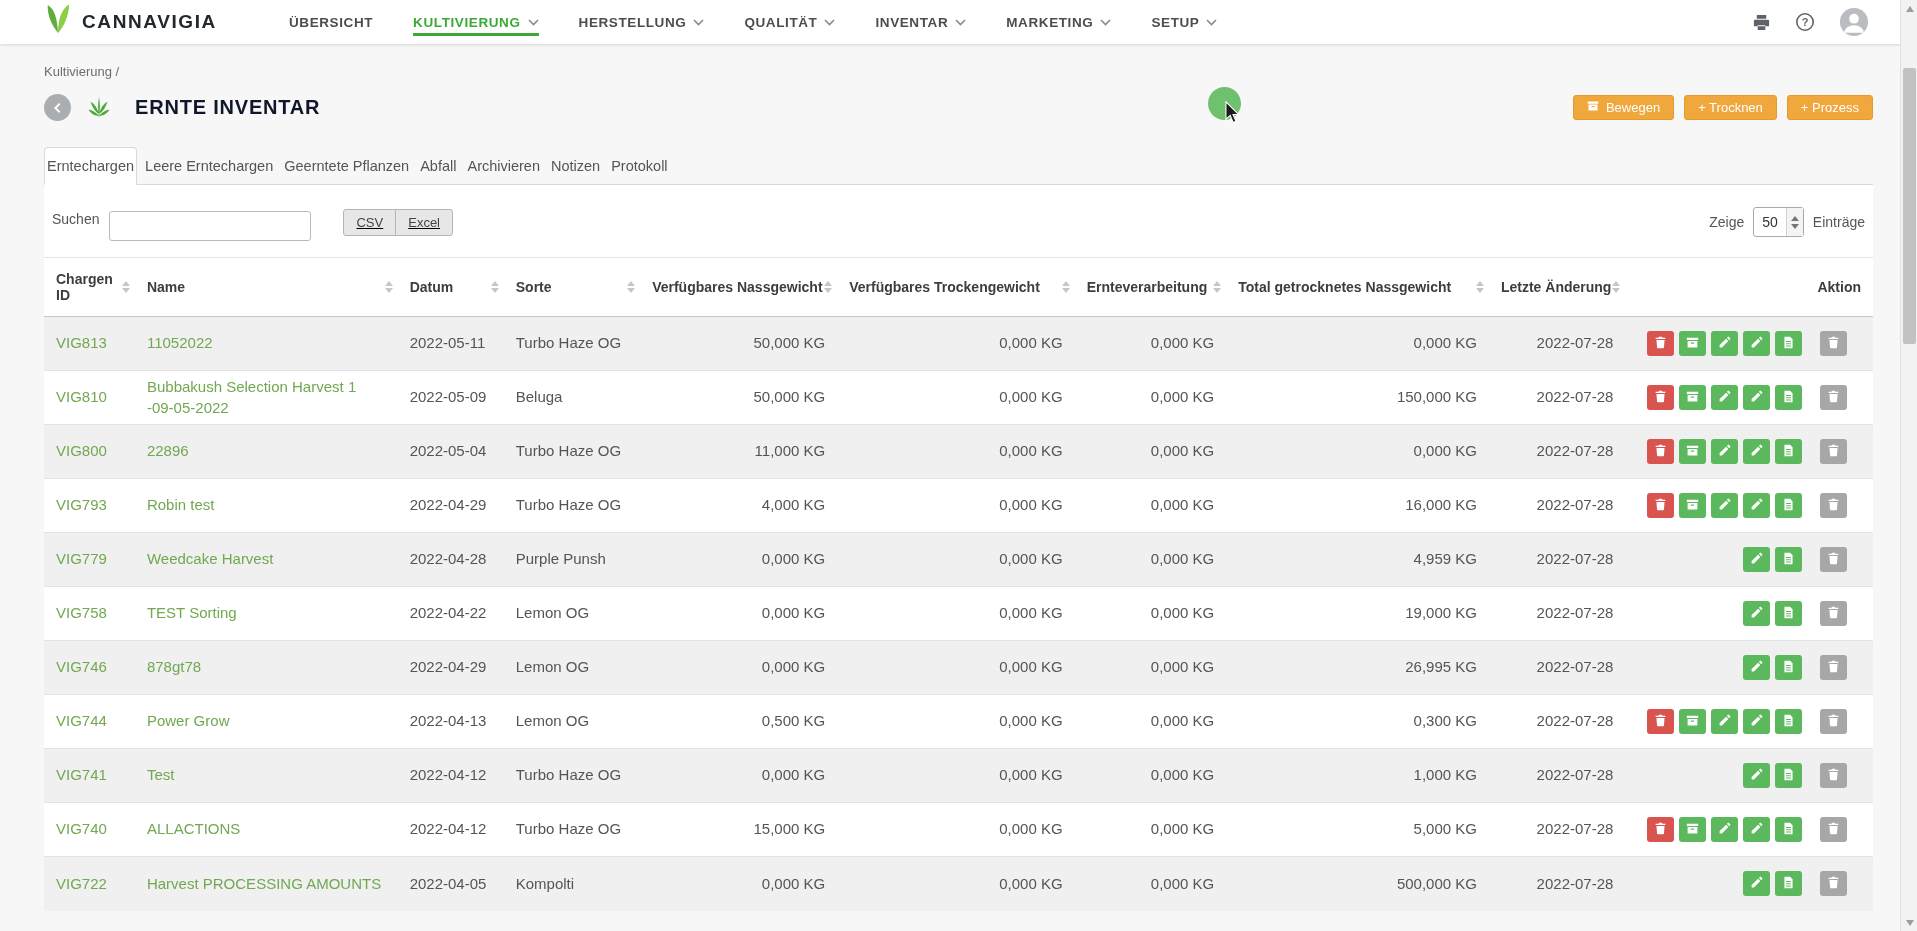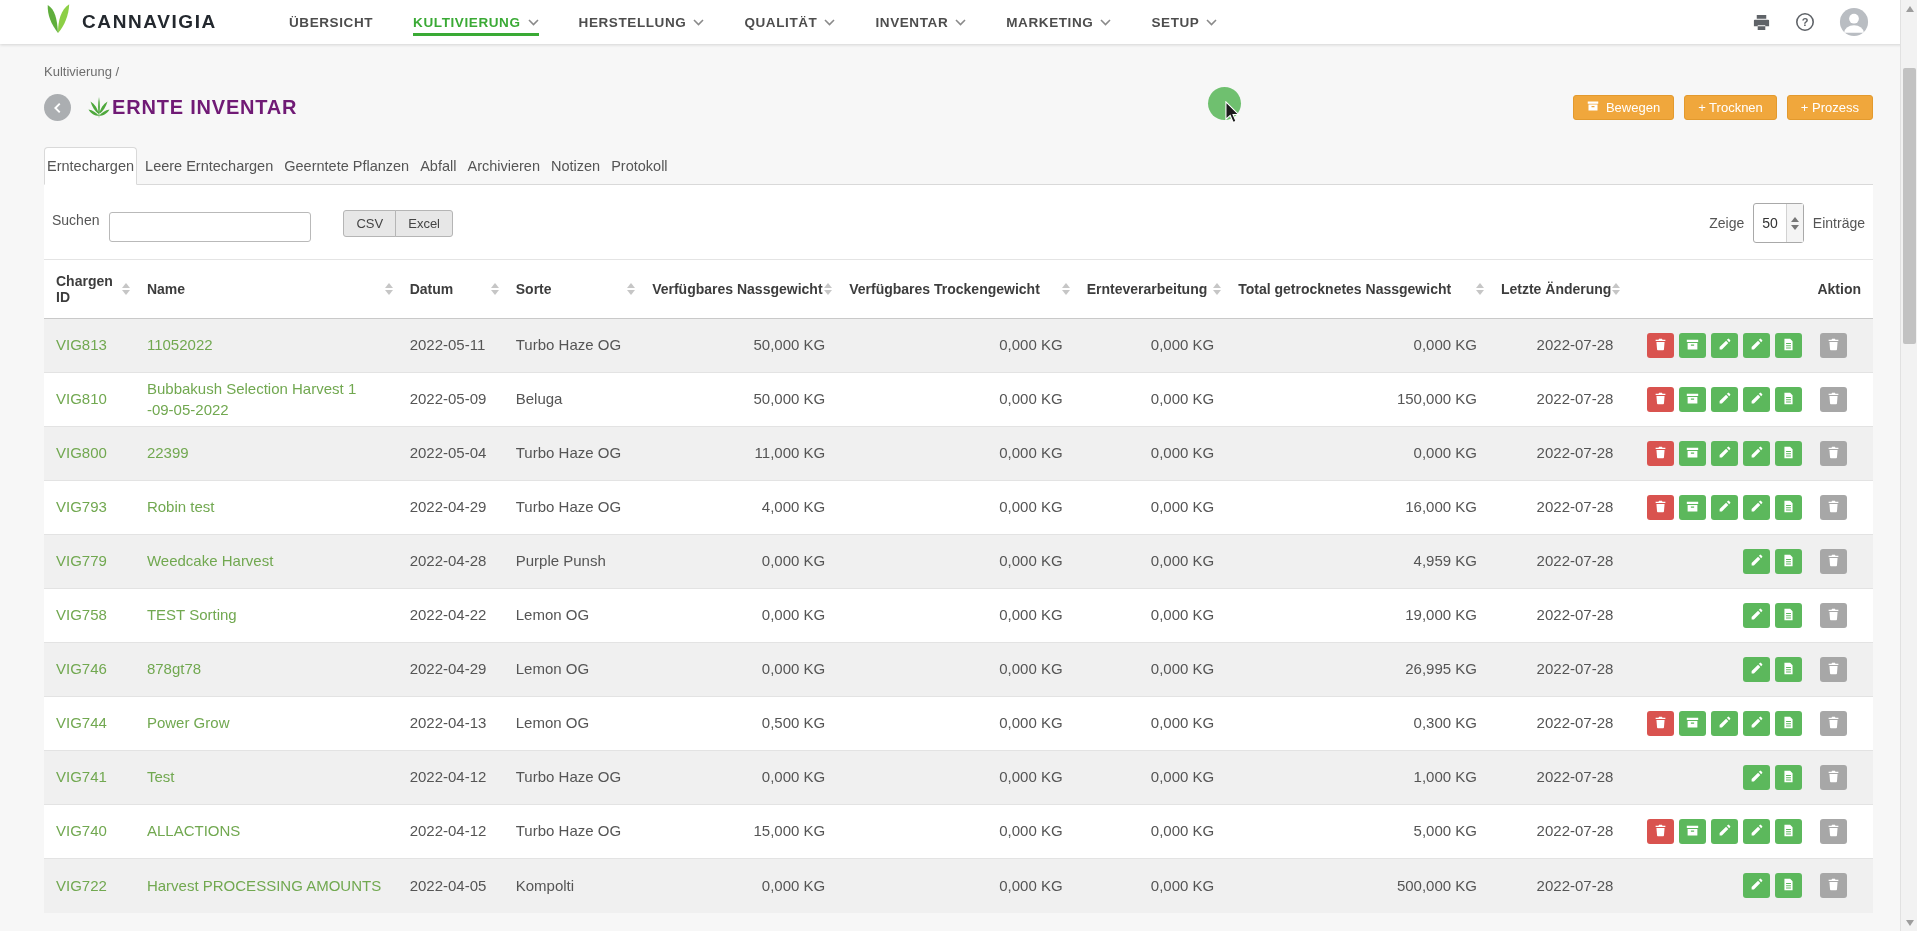--- a/index.html
+++ b/index.html
@@ -21,45 +21,45 @@
   .nav-right { margin-left:auto; display:flex; align-items:center; gap:24px; }
   .icon-btn { background:none; border:none; cursor:pointer; display:flex; align-items:center; padding:0; }
 
   
   .content { padding:20px 44px 0; }
   .breadcrumb { font-size:13px; color:#6e6e6e; cursor:pointer; }
   .title-row { display:flex; align-items:center; margin-top:15px; }
   .back-btn { width:27px; height:27px; border-radius:50%; background:#abaeb1; border:none; cursor:pointer;
               display:flex; align-items:center; justify-content:center; }
   .leaf-icon { margin-left:16px; display:flex; }
-  h1.page-title { font-size:20px; font-weight:bold; color:#701a75; letter-spacing:.8px; margin-left:1px; }
+  h1.page-title { font-size:20px; font-weight:bold; color:#0f172a; letter-spacing:.8px; margin-left:24px; }
   .title-actions { margin-left:auto; display:flex; gap:10px; }
   .btn-orange { background:var(--orange,#f0a73c); border:1px solid #e39a2e; color:#fff; font-size:13px;
                 padding:4px 13px; border-radius:3px; cursor:pointer; display:flex; align-items:center; gap:7px;
                 font-family:inherit; }
 
   
   .tabs { display:flex; margin-top:26px; border-bottom:1px solid #d9d9d9; }
   .tab { padding:10px 2px; font-size:14.5px; color:#555; margin-right:5px; margin-bottom:-1px; cursor:pointer;
          text-decoration:none; border:1px solid transparent; border-radius:4px 4px 0 0; }
   .tab.active { background:#fff; border-color:#d9d9d9 #d9d9d9 #fff; }
 
   
   .panel { background:#fff; min-height:720px; padding-top:18px; }
   .toolbar { display:flex; align-items:center; padding:0 8px; }
   .search-wrap { display:flex; align-items:flex-start; gap:10px; font-size:14px; color:#555;margin-top:8px; }
   .search-input { width:202px; height:30px; border:1px solid #b9b9b9; border-radius:3px; padding:0 8px;
                   font-size:14px; font-family:inherit; background:#fff; }
-  .export-group { display:flex; margin-left:32px; }
+  .export-group { display:flex; margin-left:32px;text-decoration:underline; }
   .export-btn { background:#e7e7e7; border:1px solid #b5b5b5; color:#444; font-size:13px; padding:5px 12px;
                 cursor:pointer; font-family:inherit; }
   .export-btn:first-child { border-radius:3px 0 0 3px; }
   .export-btn:last-child { border-radius:0 3px 3px 0; margin-left:-1px; }
   .page-size { margin-left:auto; display:flex; align-items:center; gap:9px; font-size:14px; color:#555; }
-  .num-select { display:flex; align-items:stretch; border:1px solid #a9a9a9; border-radius:3px; height:40px;
+  .num-select { display:flex; align-items:stretch; border:1px solid #a9a9a9; border-radius:3px; height:30px;
                 background:#fff; cursor:pointer; }
   .num-select .val { display:flex; align-items:center; padding:0 8px; font-size:14px; color:#333; }
   .num-select .spin { display:flex; flex-direction:column; justify-content:center; align-items:center; gap:3px;
                       padding:0 4px; border-left:1px solid #d2d2d2; background:#f4f4f4; }
   .tri-up   { width:0; height:0; border-left:4px solid transparent; border-right:4px solid transparent; border-bottom:5px solid #777; }
   .tri-down { width:0; height:0; border-left:4px solid transparent; border-right:4px solid transparent; border-top:5px solid #777; }
 
   
   table.data { width:100%; border-collapse:collapse; table-layout:fixed; margin-top:16px; font-size:15px; color:#555; }
   thead th { text-align:left; font-size:14px; font-weight:bold; color:#3d3d3d; padding:13px 12px;
@@ -398,21 +398,21 @@
                   <button class="action-btn gray">
                     <span><svg width="13" height="13" viewBox="0 0 16 16">
                         <path fill="#fff" d="M5.6 2 L6.2 0.9 h3.6 L10.4 2 H14 v1.7 H2 V2 h3.6 z M3 5 h10 l-.75 9.3 a1 1 0 0 1 -1 .7 H4.75 a1 1 0 0 1 -1-.7 L3 5 z"></path>
                       </svg></span>
                   </button>
                 </div>
               </td>
             </tr>
             <tr class="odd">
               <td><a class="green-link">VIG800</a></td>
-              <td><a class="green-link">22399</a></td>
+              <td><a class="green-link">22896</a></td>
               <td>2022-05-04</td>
               <td>Turbo Haze OG</td>
               <td class="ta-r">11,000 KG</td>
               <td class="ta-r">0,000 KG</td>
               <td class="ta-r">0,000 KG</td>
               <td class="ta-r">0,000 KG</td>
               <td class="ta-r">2022-07-28</td>
               <td class="col-actions">
                 <div class="actions">
                   <button class="action-btn red">

